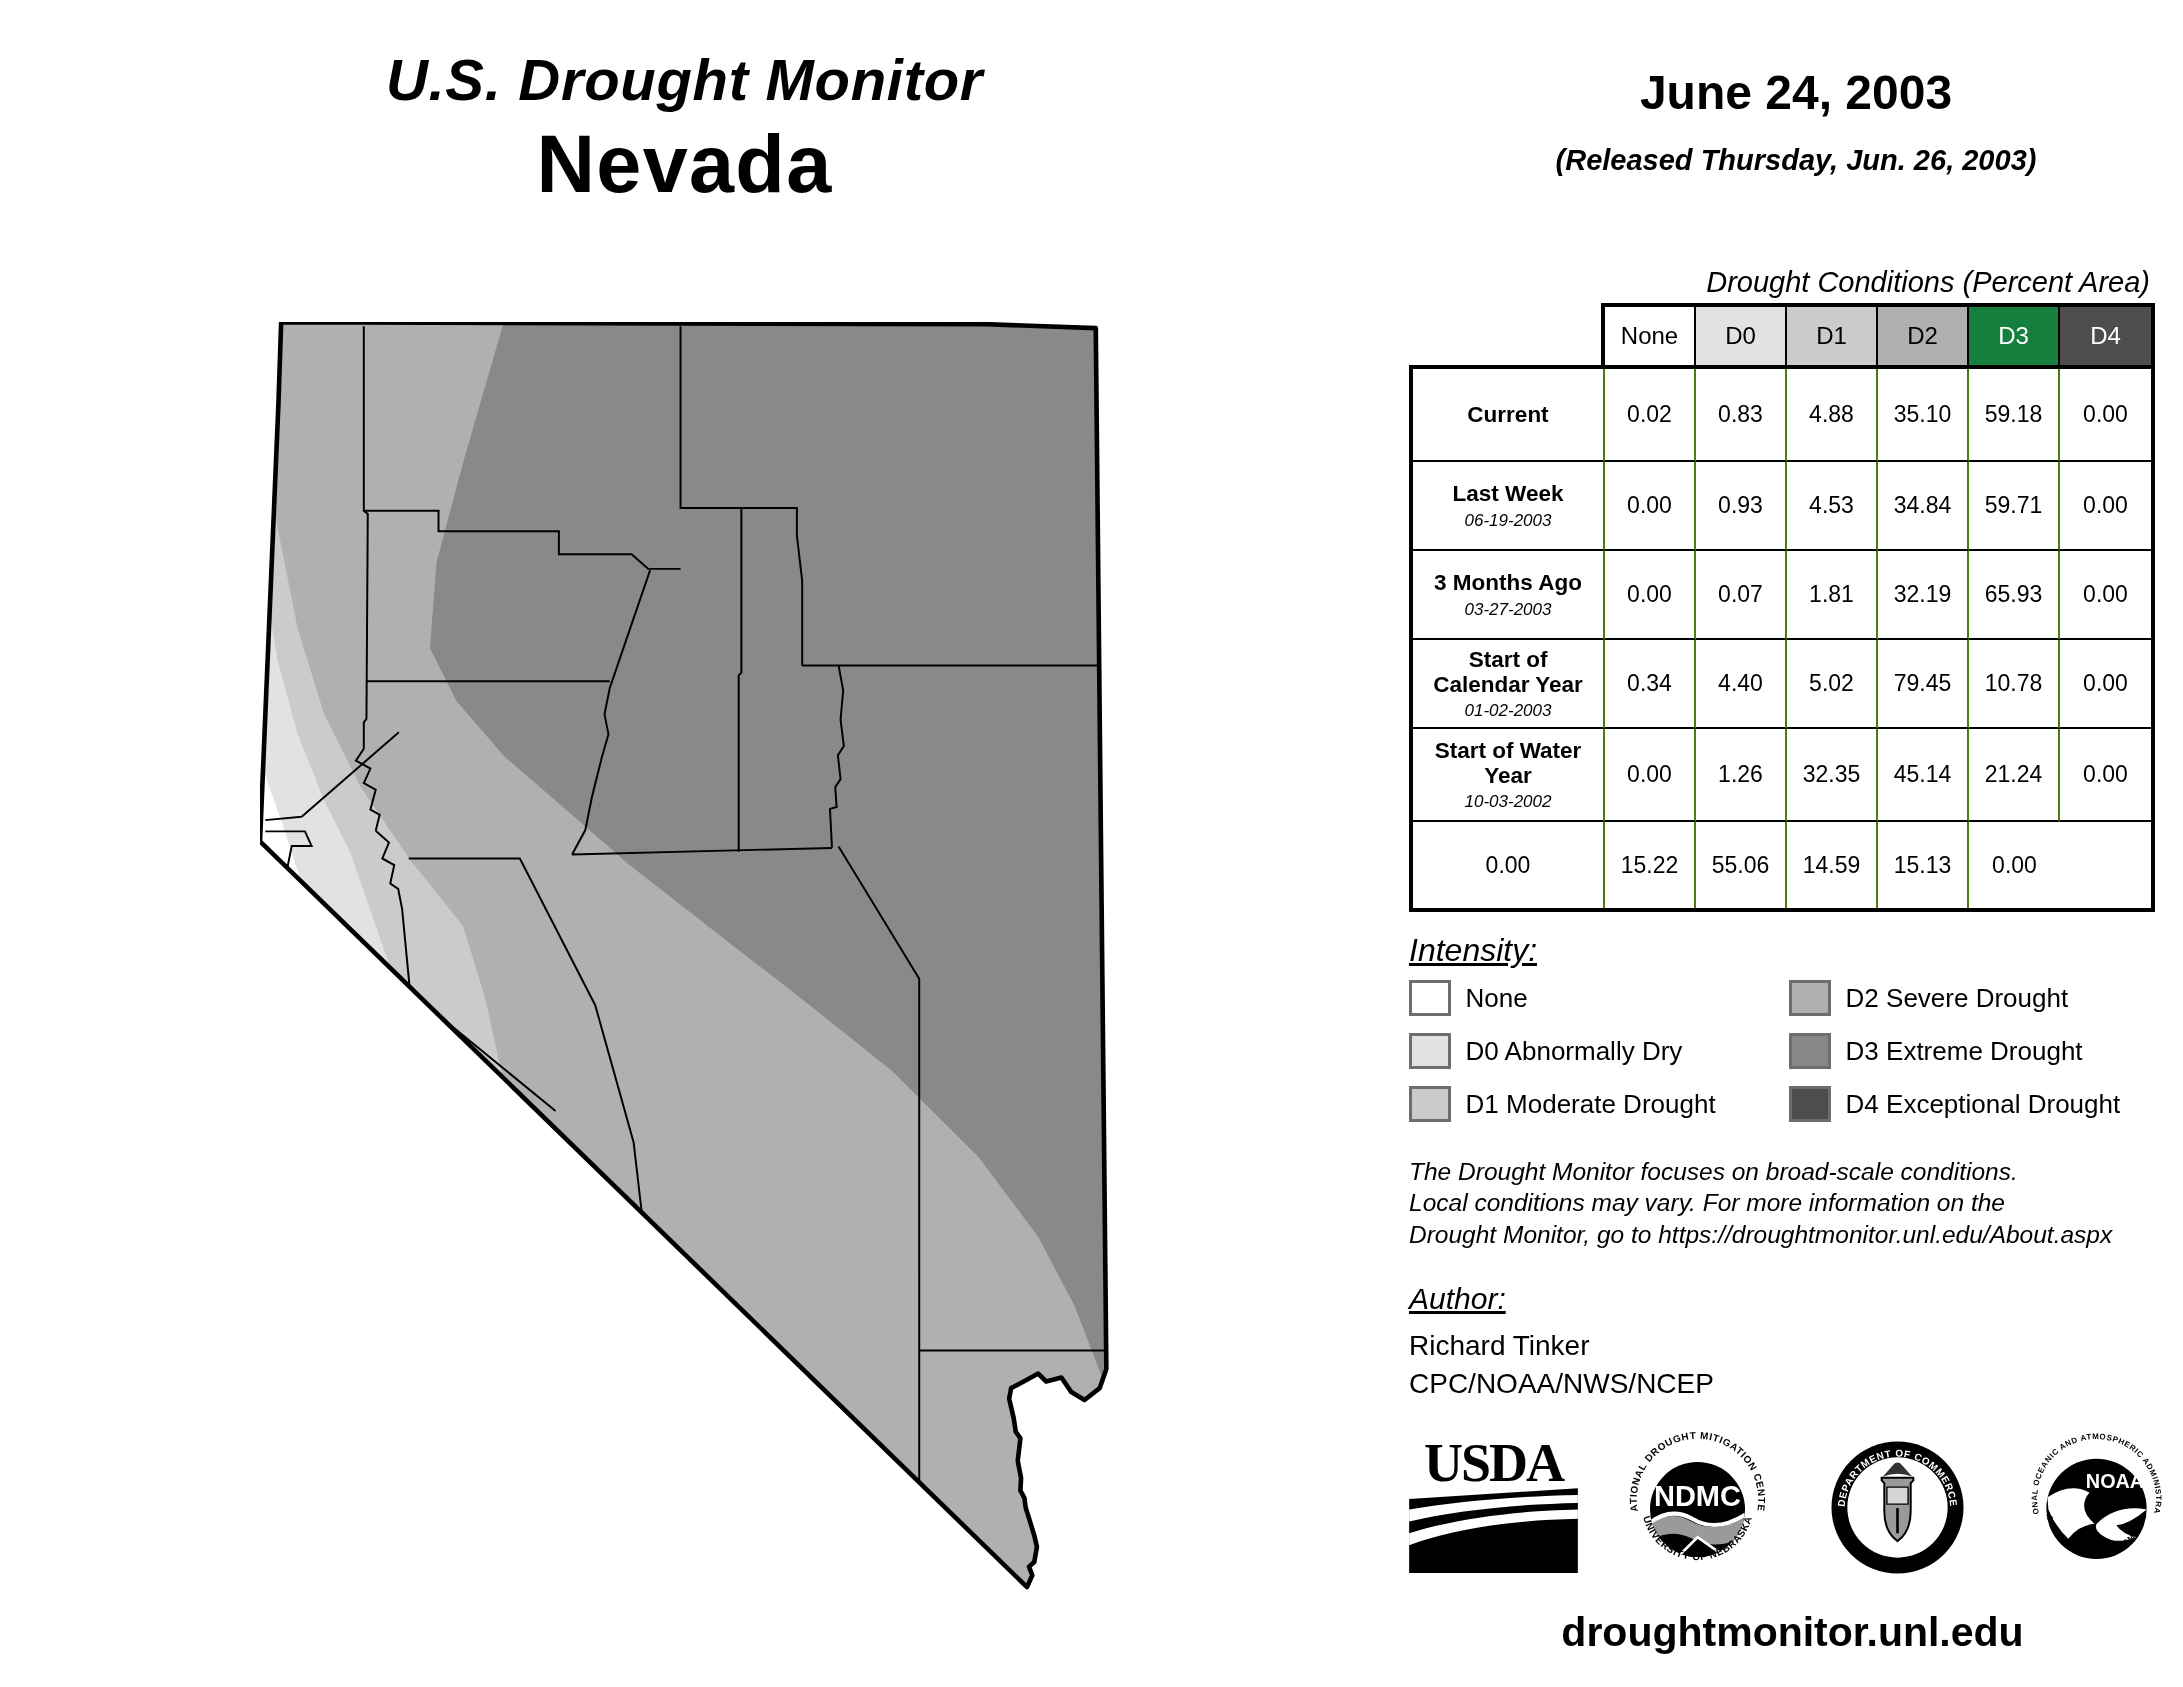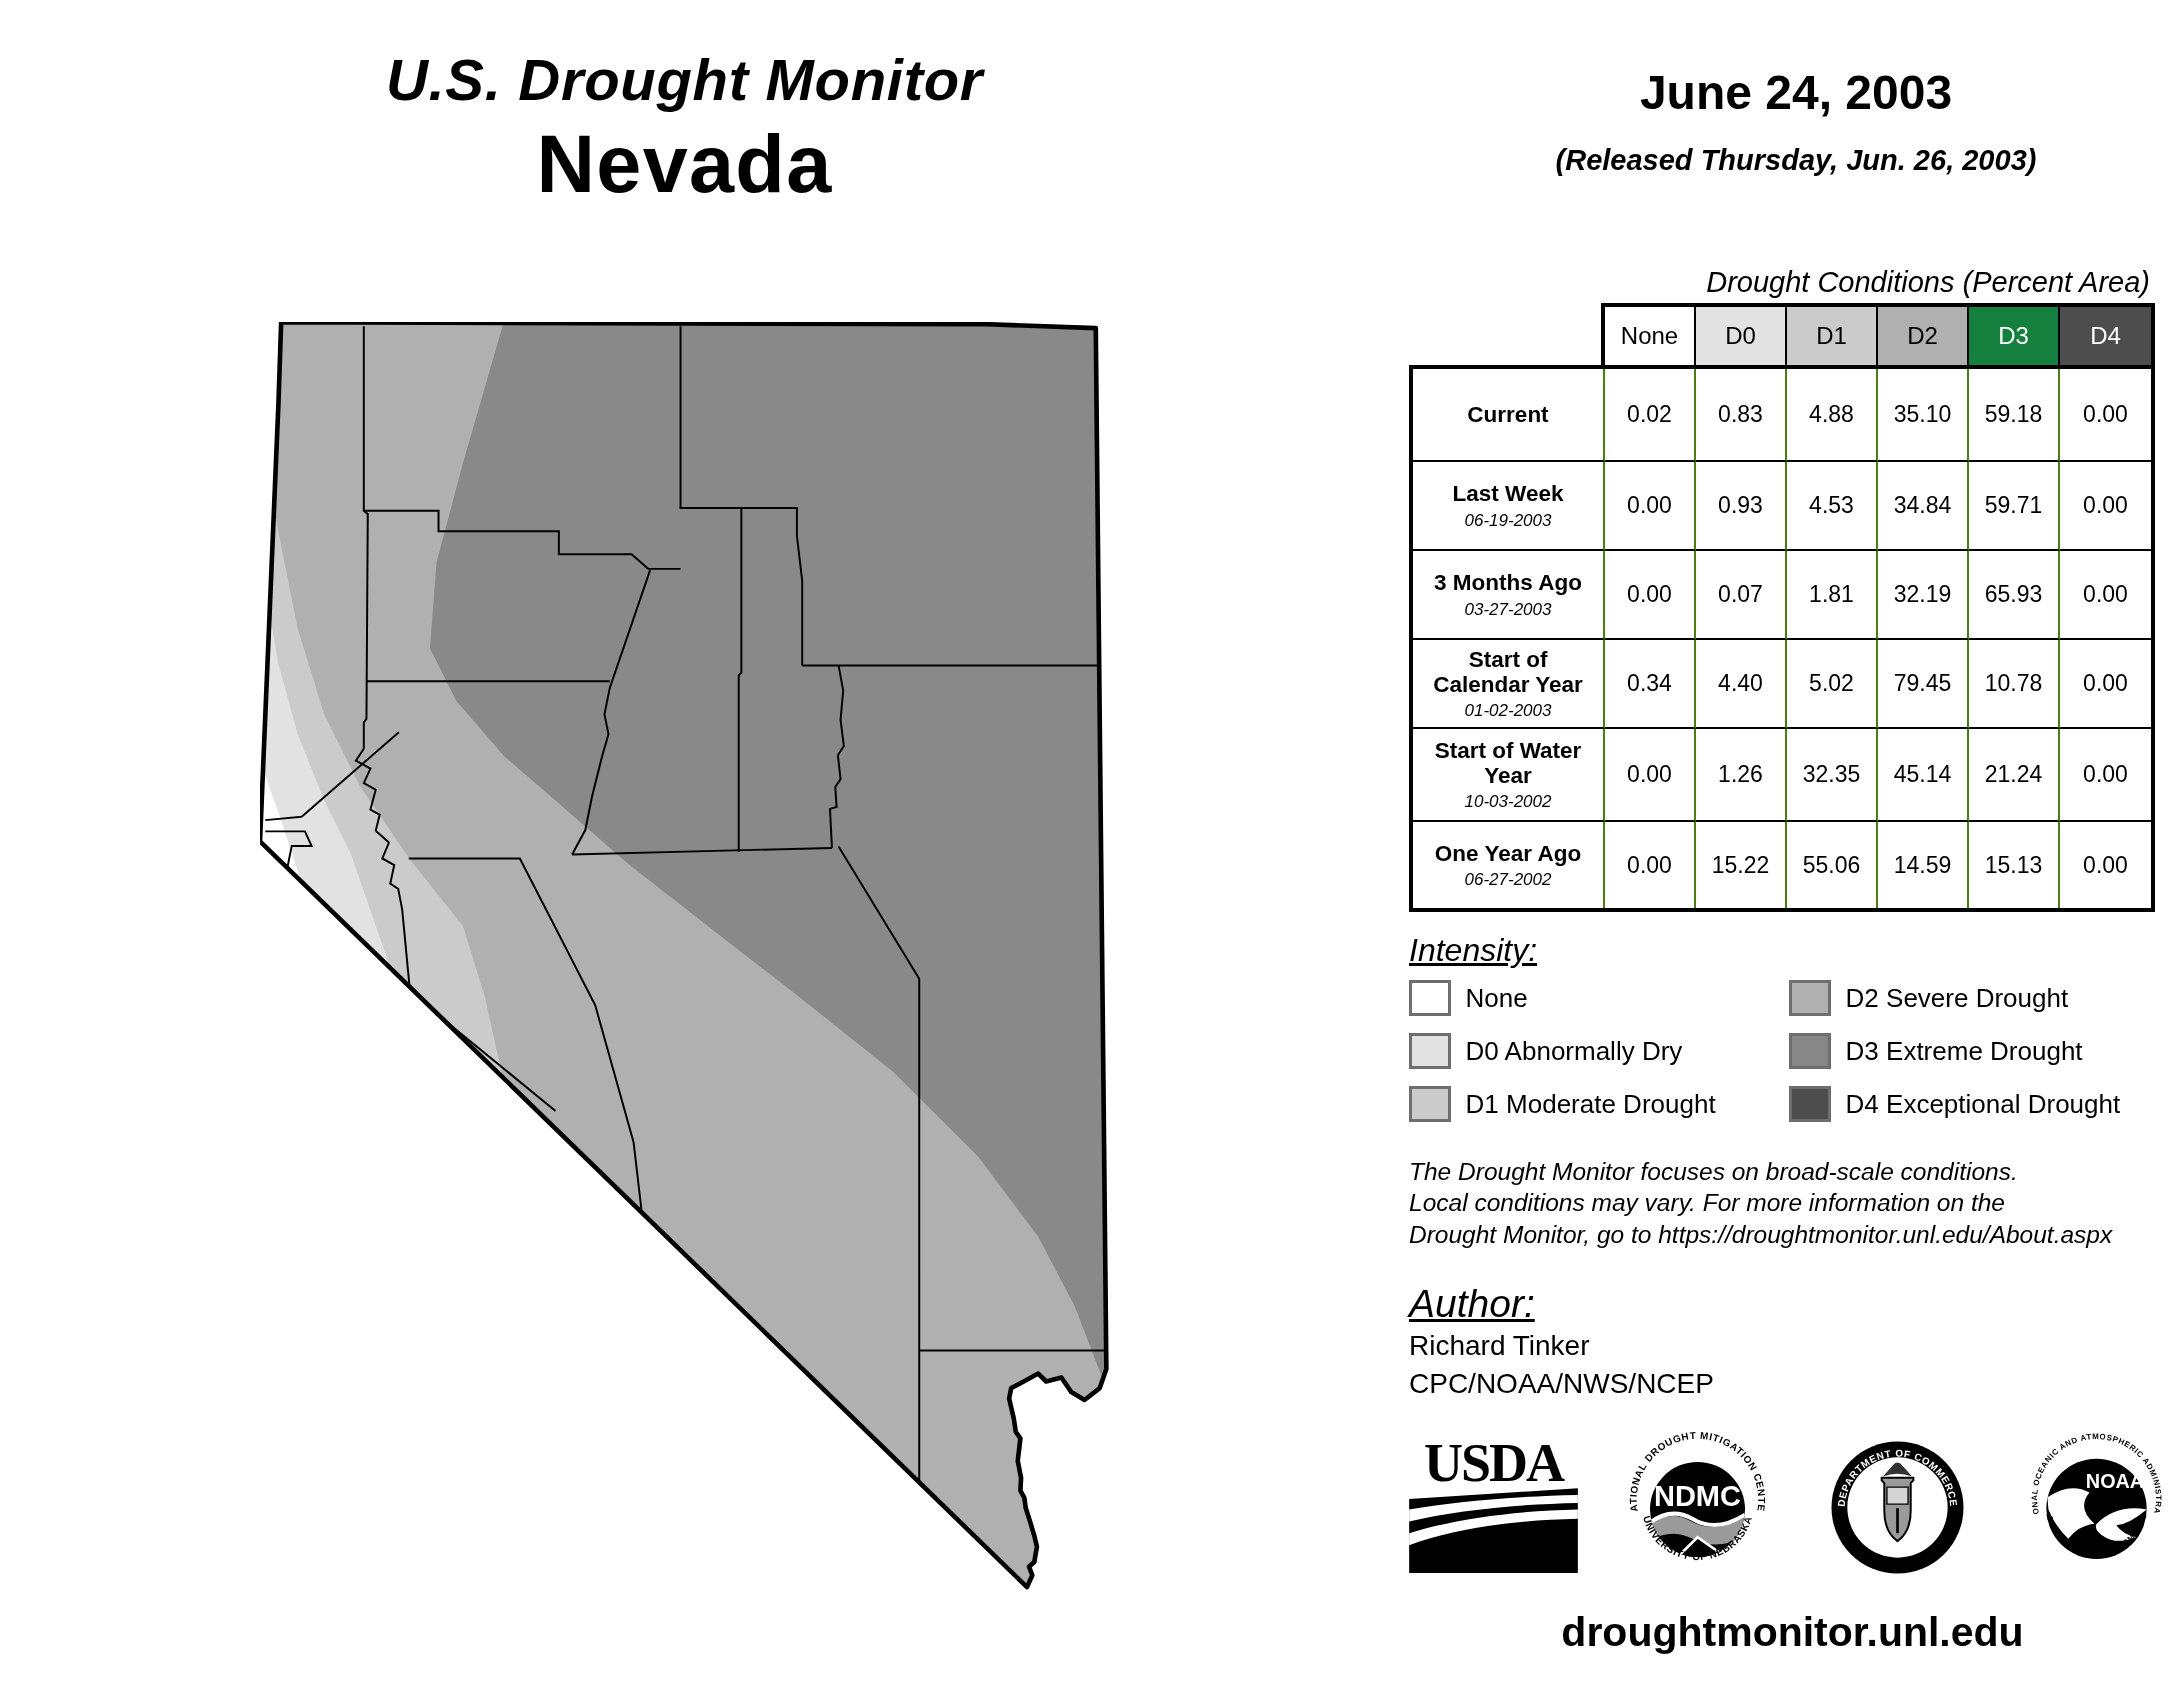--- a/index.html
+++ b/index.html
@@ -51,21 +51,21 @@
     text-decoration:underline; }
   .legend { left:1409px; top:980px; width:767px; }
   .leg-row { display:flex; margin-bottom:17px; }
   .leg-item { display:flex; align-items:center; width:380px; }
   .swatch { width:42px; height:36px; border:3.3px solid #6e6e6e; margin-right:14.6px; flex:none; }
   .leg-label { font-size:26px; }
 
   
   .disclaimer { left:1409px; top:1156px; width:767px; font-size:24.5px;
     font-style:italic; line-height:1.28; }
-  .author-title { left:1409px; top:1282px; font-size:39px; font-style:italic;
+  .author-title { left:1409px; top:1282px; font-size:30px; font-style:italic;
     text-decoration:underline; }
   .author-name { left:1409px; top:1330px; font-size:28px; }
   .author-org { left:1409px; top:1368px; font-size:28px; }
 
   
   .logos { left:1409px; top:1421px; width:767px; height:172px; display:flex;
     align-items:center; justify-content:space-between; }
   .usda { width:169px; text-align:center; }
   .usda-word { font-family:"Liberation Serif", serif; font-weight:bold;
     font-size:54px; letter-spacing:-2px; line-height:0.9; }
@@ -197,24 +197,20 @@
         <span>Start of Water Year</span>
         <span class="rowdate">10-03-2002</span>
       </div>
     <div class="cell">0.00</div>
     <div class="cell">1.26</div>
     <div class="cell">32.35</div>
     <div class="cell">45.14</div>
     <div class="cell">21.24</div>
     <div class="cell lastcol">0.00</div>
 
-    <div class="cell rowlabel lastrow">
-        <span>One Year Ago</span>
-        <span class="rowdate">06-27-2002</span>
-      </div>
     <div class="cell lastrow">0.00</div>
     <div class="cell lastrow">15.22</div>
     <div class="cell lastrow">55.06</div>
     <div class="cell lastrow">14.59</div>
     <div class="cell lastrow">15.13</div>
     <div class="cell lastrow lastcol">0.00</div>
   </div>
 
   <div class="abs int-title">Intensity:</div>
   <div class="abs legend">

